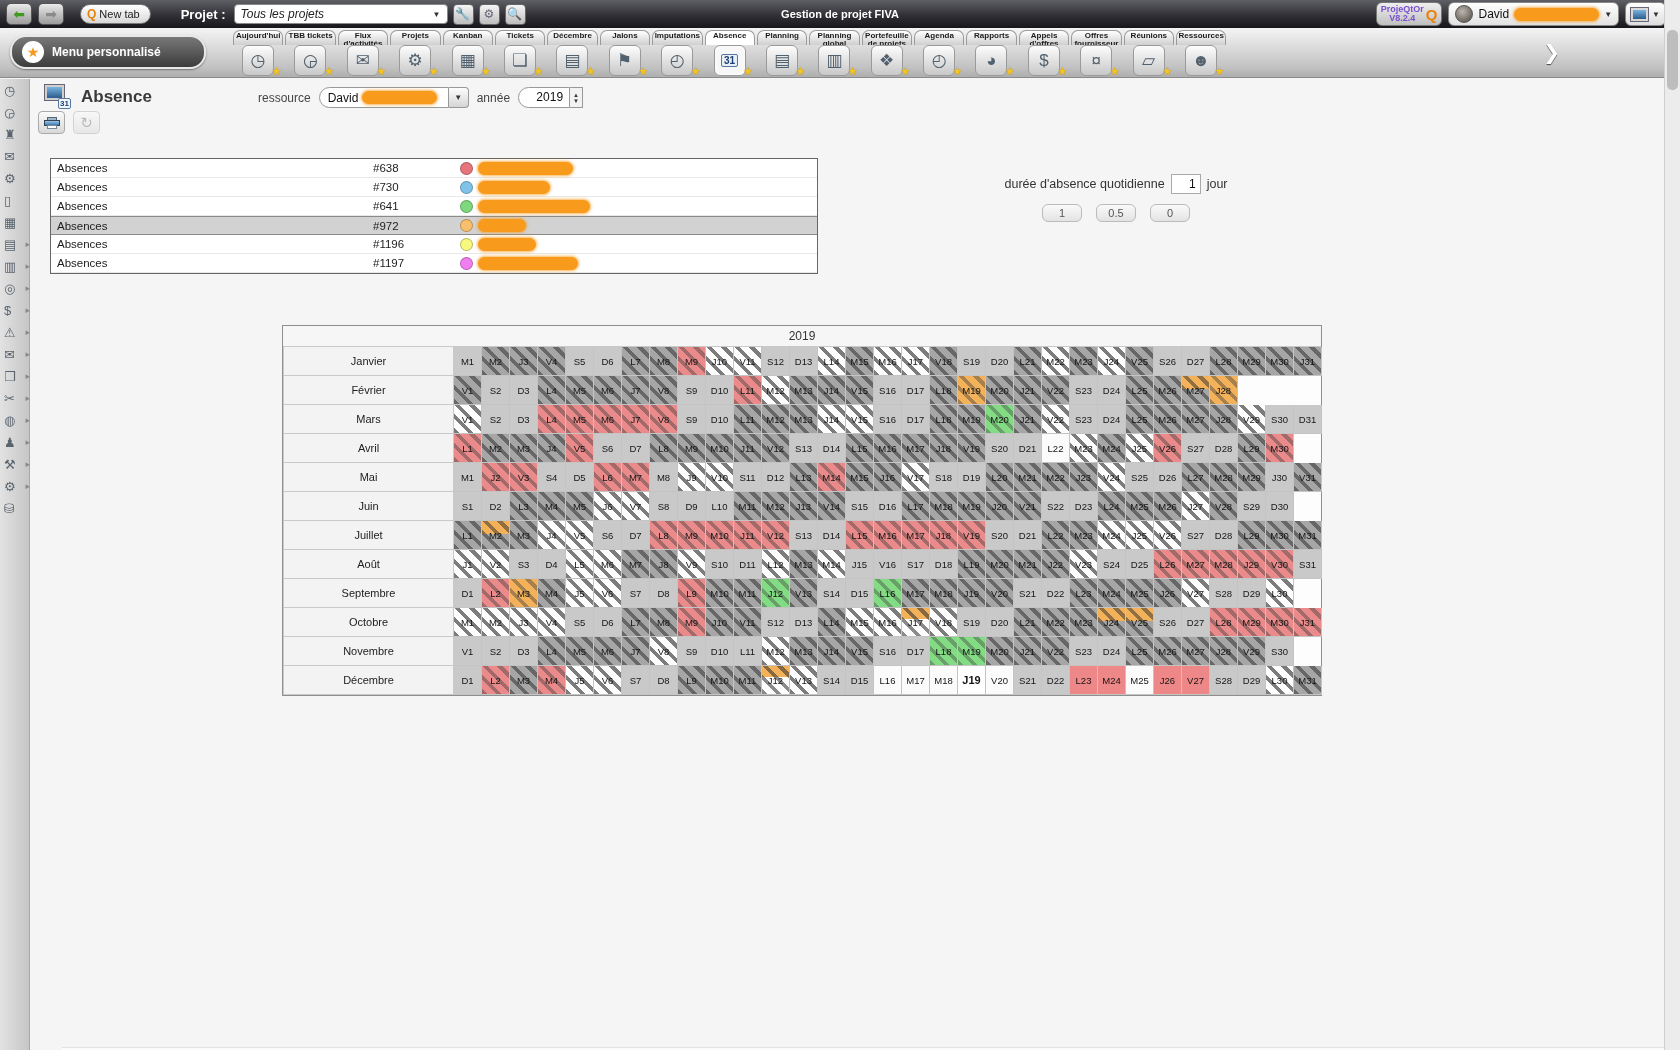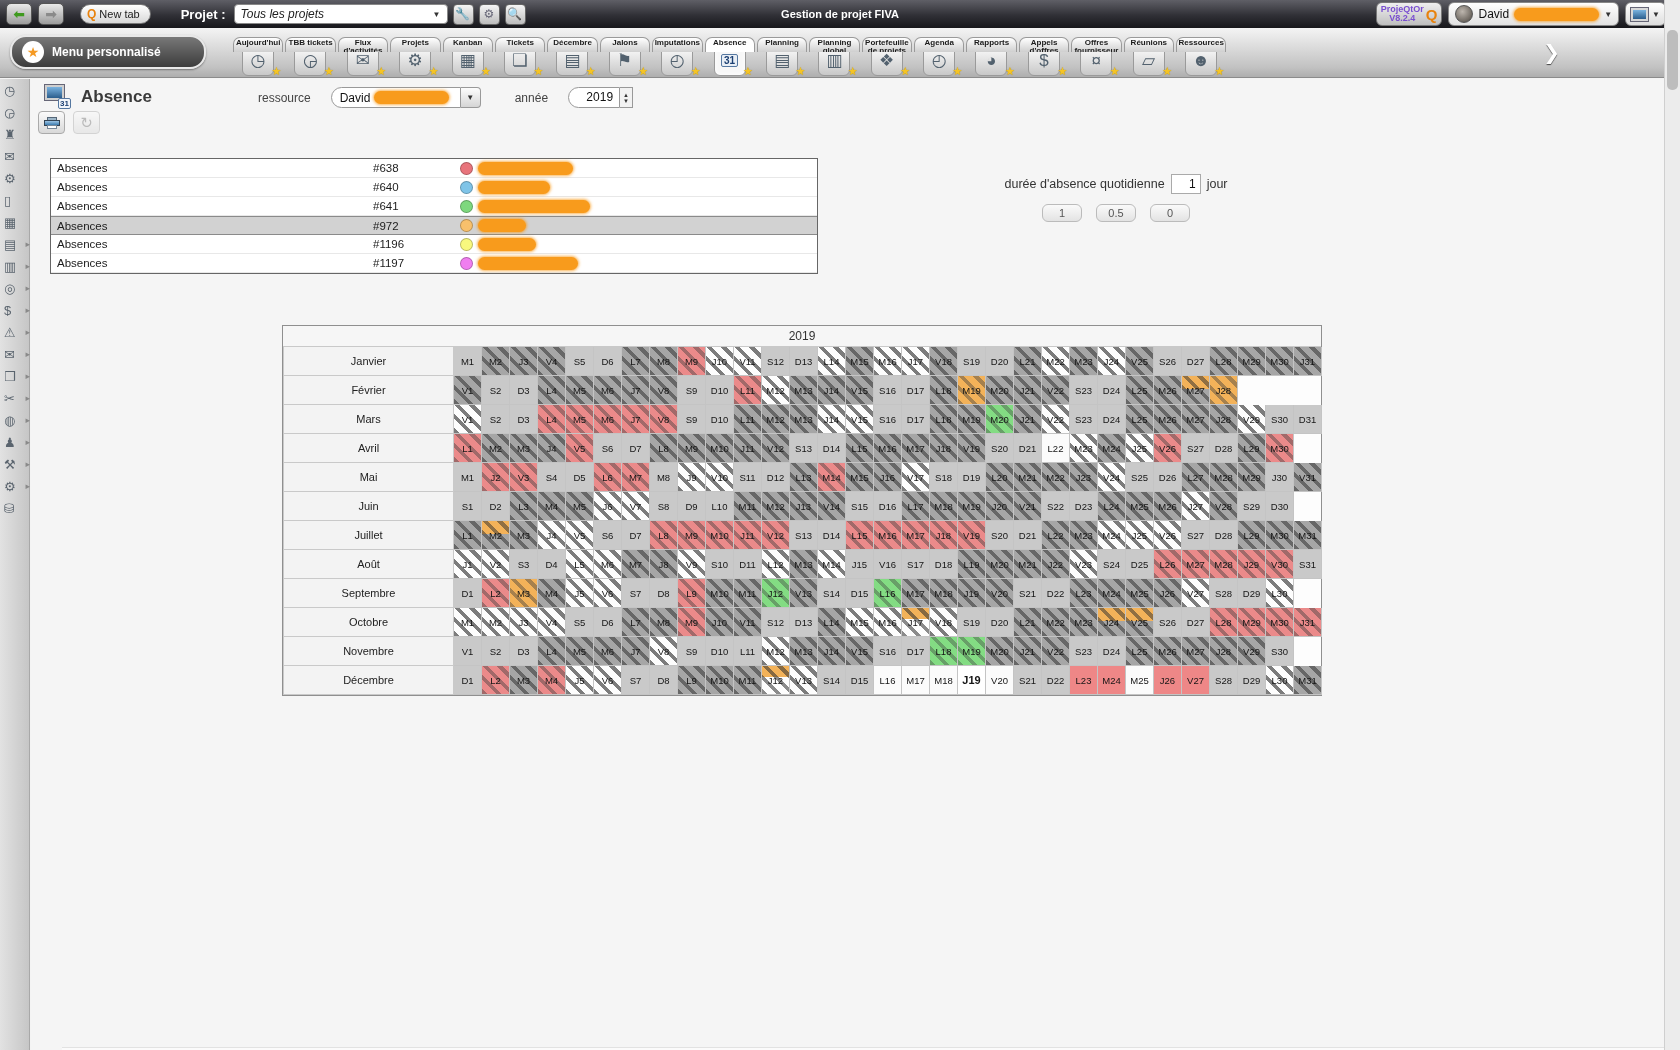--- a/index.html
+++ b/index.html
@@ -50,21 +50,21 @@
   .menuperso { position:absolute; left:10px; top:7px; width:196px; height:34px; border-radius:16px;
     background:linear-gradient(#787878,#3c3c3c); border:2px solid #e8e8e8; box-shadow:0 1px 2px rgba(0,0,0,.4);
     color:#fff; font-weight:bold; font-size:12px; display:flex; align-items:center; gap:8px; padding:0 10px;}
   .starcirc { width:22px; height:22px; border-radius:50%; background:#fff; color:#f59a23;
     display:flex; align-items:center; justify-content:center; font-size:14px;}
   .tabs { position:absolute; left:232px; top:0; display:flex; height:50px;}
   .tab { width:52.4px; height:50px; position:relative; cursor:pointer;}
   .tab .tlabel { position:absolute; top:2px; left:1px; right:1px; height:15px;
     border:1px solid #9a9a9a; border-bottom:none; border-radius:7px 7px 0 0;
     background:linear-gradient(#ffffff,#cfcfcf); color:#1b1b1b; font-size:8px; font-weight:bold;
-    text-align:center; line-height:1.05; padding-top:1px; overflow:hidden; z-index:2;margin-top:7px;}
+    text-align:center; line-height:1.05; padding-top:1px; overflow:hidden; z-index:2;}
   .tab .ticon { position:absolute; top:17px; left:10px; width:32px; height:31px; border-radius:6px;
     background:linear-gradient(#fdfdfd,#c8c8c8); border:1px solid #9a9a9a;
     display:flex; align-items:center; justify-content:center; font-size:17px; color:#52616e;}
   .tab .star { position:absolute; right:3px; bottom:0px; color:#f5c425; font-size:11px;
     text-shadow:0 0 1px #9a7b00; z-index:3;}
   .tab.active .tlabel { background:#fff; }
   .tab.active .ticon { background:#f7f7f7; box-shadow:0 0 4px #fff inset; }
   .cal31 { font-size:10px; font-weight:bold; color:#1b3f72; background:#e8eef5;
     border:1px solid #5577a0; border-radius:2px; padding:0 2px;}
   .chevmore { position:absolute; right:120px; top:12px; color:#fff; font-size:20px; text-shadow:0 1px 1px #444;}
@@ -80,21 +80,21 @@
 
   
   .content { position:absolute; left:31px; top:79px; width:1633px; height:971px; background:#f5f5f5;}
   .pagehead { position:absolute; left:14px; top:6px; display:flex; align-items:center; gap:10px;}
   .absicon { width:26px; height:24px; position:relative;}
   .absicon .scr { position:absolute; left:0; top:0; width:19px; height:15px;
     background:linear-gradient(#7ab3e0,#2b5d8c); border:2px solid #cfcfcf; outline:1px solid #667;}
   .absicon .c31 { position:absolute; right:0; bottom:0; font-size:8px; font-weight:bold; color:#1b3f72;
     background:#f2f6fb; border:1px solid #5577a0; border-radius:2px; padding:0 1px;}
   .ptitle { font-size:17px; font-weight:bold; color:#3a3a3a;}
-  .headctrl { position:absolute; left:227px; top:8px; display:flex; align-items:center; gap:20px; font-size:12px; color:#444;}
+  .headctrl { position:absolute; left:227px; top:8px; display:flex; align-items:center; gap:8px; font-size:12px; color:#444;}
   .rsel { width:130px; height:21px; border-radius:11px 0 0 11px; border:1px solid #999; background:#fff;
     display:flex; align-items:center; padding:0 8px; gap:4px; font-size:12px; color:#111;}
   .rsel-btn { width:20px; height:21px; border:1px solid #999; border-left:none; border-radius:0 4px 4px 0;
     background:linear-gradient(#fdfdfd,#d5d5d5); display:flex; align-items:center; justify-content:center;}
   .yearbox { width:52px; height:21px; border-radius:11px 0 0 11px; border:1px solid #999; background:#fff;
     text-align:right; padding:0 6px; font-size:12px; color:#111; line-height:19px;}
   .spin { width:13px; height:21px; border:1px solid #999; border-left:none; background:#f2f2f2;
     display:flex; flex-direction:column; align-items:center; justify-content:center; font-size:6px; color:#333;}
   .actionbtns { position:absolute; left:7px; top:32px; display:flex; gap:8px;}
   .abtn { width:27px; height:23px; border:1px solid #aaa; border-radius:4px;
@@ -403,21 +403,21 @@
     <span>ressource</span>
     <div style="display:flex;">
       <div class="rsel">
         <span>David</span>
         <span class="blob" style="width:75px;"></span>
       </div>
       <div class="rsel-btn">
         <span class="caret">▼</span>
       </div>
     </div>
-    <span style="margin-left:14px;">année</span>
+    <span style="">année</span>
     <div style="display:flex;">
       <div class="yearbox">2019</div>
       <div class="spin">
         <span>▲</span>
         <span>▼</span>
       </div>
     </div>
   </div>
 
   <div class="actionbtns">
@@ -438,21 +438,21 @@
         <div class="atrow">
           <div class="c1">Absences</div>
           <div class="c2">#638</div>
           <div class="c3">
             <span class="dot" style="background:#e8747c"></span>
             <span class="blob" style="width:95px"></span>
           </div>
         </div>
         <div class="atrow">
           <div class="c1">Absences</div>
-          <div class="c2">#640</div>
+          <div class="c2">#730</div>
           <div class="c3">
             <span class="dot" style="background:#7fc4e8"></span>
             <span class="blob" style="width:72px"></span>
           </div>
         </div>
         <div class="atrow">
           <div class="c1">Absences</div>
           <div class="c2">#641</div>
           <div class="c3">
             <span class="dot" style="background:#7ed87e"></span>

